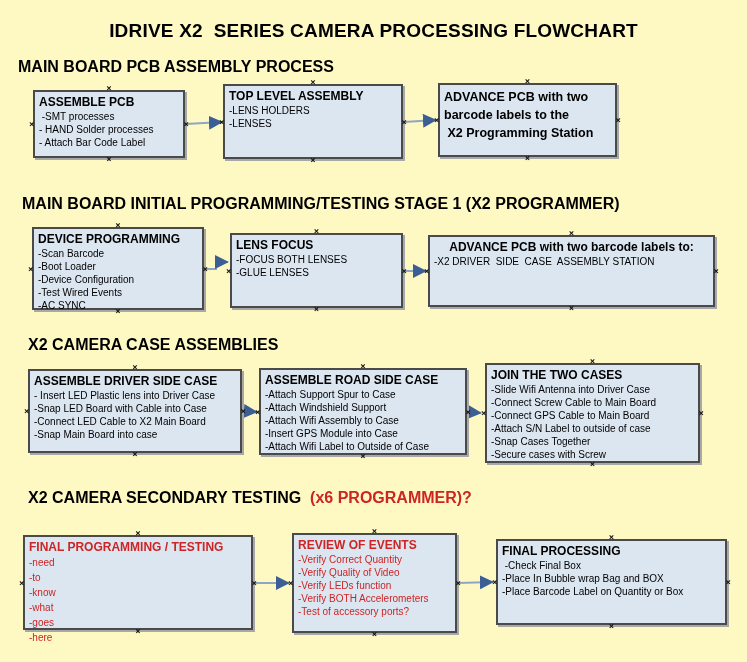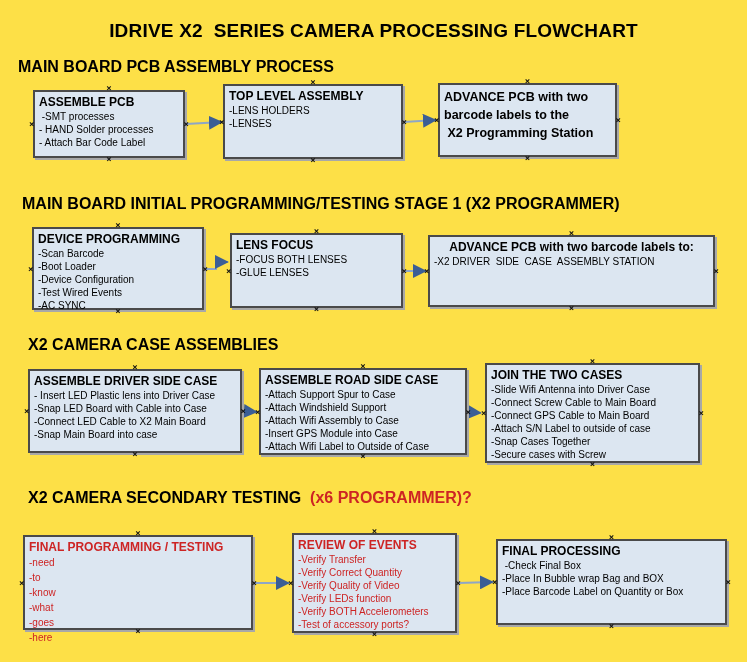--- a/index.html
+++ b/index.html
@@ -1,17 +1,17 @@
 <!DOCTYPE html>
 <html><head>
 <meta charset="utf-8">
 <style>
   html,body{margin:0;padding:0;background:#ffffff;}
   body{font-family:"Liberation Sans","DejaVu Sans",sans-serif;color:#000;}
-  #canvas{position:relative;width:747px;height:662px;background:#fde047;overflow:hidden;}
+  #canvas{position:relative;width:747px;height:662px;background:#fef9c3;overflow:hidden;}
 
   .maintitle{position:absolute;top:20px;left:0;width:747px;text-align:center;
              font-size:19px;font-weight:bold;white-space:pre;letter-spacing:.2px;}
 
   .sechead{position:absolute;font-size:16px;font-weight:bold;white-space:pre;text-align:center;}
   .h1{left:18px;top:58px;}
   .h2{left:22px;top:195px;}
   .h3{left:28px;top:336px;}
   .h4{left:28px;top:489px;}
   .redtxt{color:#cd2424;margin-top:10px;}
@@ -180,21 +180,20 @@
     <div class="i">-what</div>
     <div class="i">-goes</div>
     <div class="i">-here</div>
   <span class="hdl hdl-top">×</span>
       <span class="hdl hdl-right">×</span>
       <span class="hdl hdl-bottom">×</span>
       <span class="hdl hdl-left">×</span>
     </div>
   <div class="fcbox b42 red">
     <div class="t">REVIEW OF EVENTS</div>
-    <div class="i">-Verify Transfer</div>
     <div class="i">-Verify Correct Quantity</div>
     <div class="i">-Verify Quality of Video</div>
     <div class="i">-Verify LEDs function</div>
     <div class="i">-Verify BOTH Accelerometers</div>
     <div class="i">-Test of accessory ports?</div>
   <span class="hdl hdl-top">×</span>
       <span class="hdl hdl-right">×</span>
       <span class="hdl hdl-bottom">×</span>
       <span class="hdl hdl-left">×</span>
     </div>

